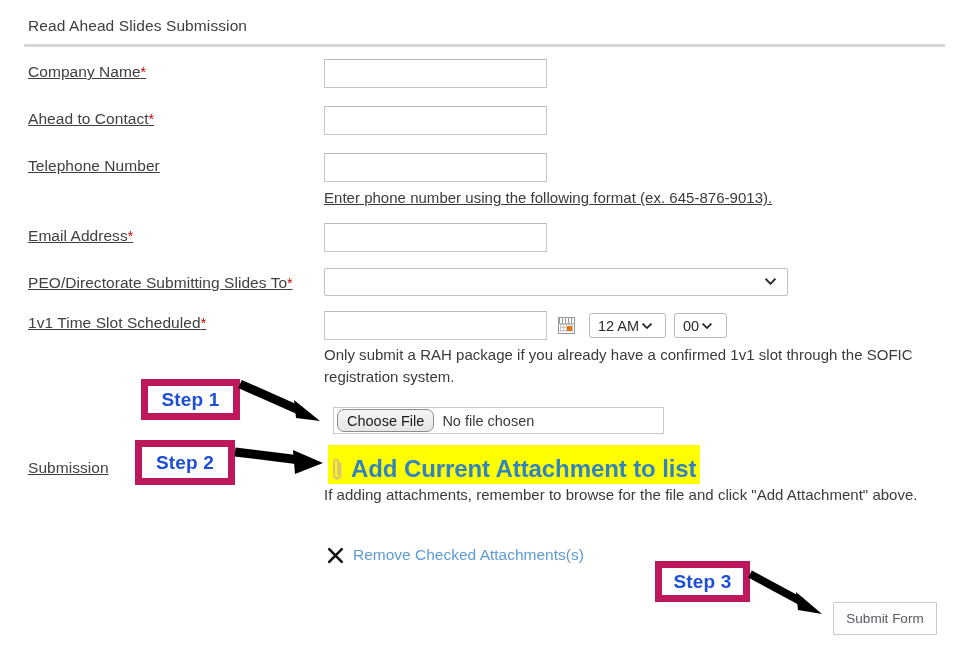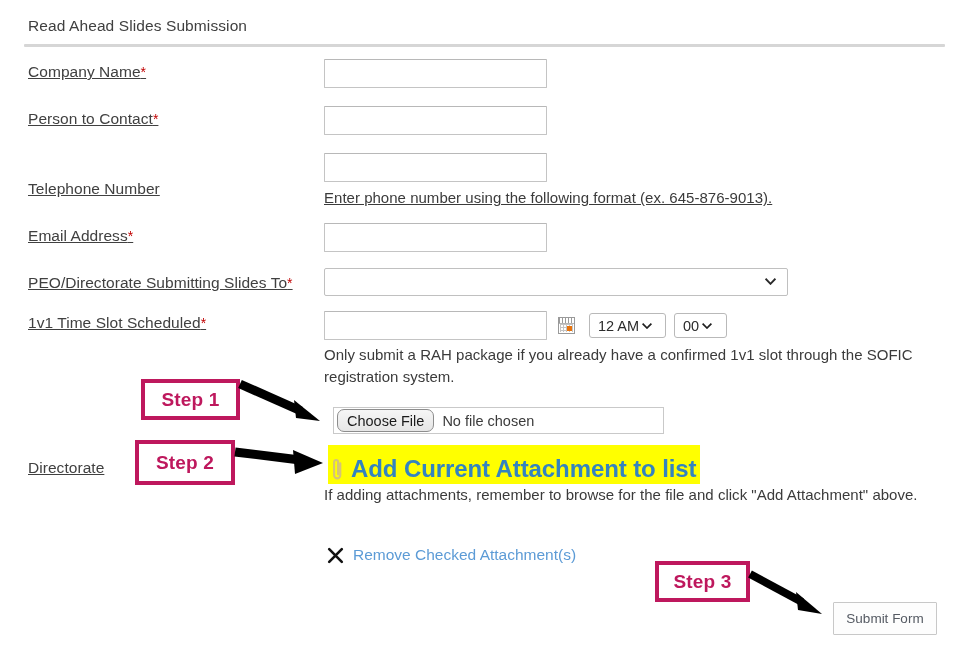--- a/index.html
+++ b/index.html
@@ -226,28 +226,28 @@
     align-items: center;
     justify-content: center;
     font-size: 13.5px;
     color: #555a63;
     border-radius: 1px;
   }
 
   
   .step-box {
     position: absolute;
-    border: 4px solid #be185d;
+    border: 7px solid #be185d;
     background: #ffffff;
     display: flex;
     align-items: center;
     justify-content: center;
     font-size: 19px;
     font-weight: bold;
-    color: #be185d;
+    color: #1d4ed8;
     letter-spacing: .2px;
     box-sizing: border-box;
   }
   #step1-box { left: 141px; top: 379px; width: 99px; height: 41px; }
   #step2-box { left: 135px; top: 440px; width: 100px; height: 45px; }
   #step3-box { left: 655px; top: 561px; width: 95px; height: 41px; }
 
   .arrow-svg {
     position: absolute;
     display: block;
@@ -257,26 +257,26 @@
   #step2-arrow { left: 233px; top: 447px; }
   #step3-arrow { left: 748px; top: 570px; }
 </style>
 </head>
 <body>
 
 <div id="form-title">Read Ahead Slides Submission</div>
 <div id="title-divider"></div>
 
 <div class="field-label" style="left:28px; top:63px;"><span>Company Name</span><span class="req">*</span></div>
-<div class="field-label" style="left:28px; top:110px;"><span>Person to Contact</span><span class="req">*</span></div>
-<div class="field-label" style="left:28px; top:157px;margin-top:23px;"><span>Telephone Number</span><span class="req"></span></div>
+<div class="field-label" style="left:28px; top:110px;"><span>Ahead to Contact</span><span class="req">*</span></div>
+<div class="field-label" style="left:28px; top:157px;"><span>Telephone Number</span><span class="req"></span></div>
 <div class="field-label" style="left:28px; top:227px;"><span>Email Address</span><span class="req">*</span></div>
 <div class="field-label" style="left:28px; top:274px;"><span>PEO/Directorate Submitting Slides To</span><span class="req">*</span></div>
 <div class="field-label" style="left:28px; top:314px;"><span>1v1 Time Slot Scheduled</span><span class="req">*</span></div>
-<div class="field-label" style="left:28px; top:459px;"><span>Directorate</span><span class="req"></span></div>
+<div class="field-label" style="left:28px; top:459px;"><span>Submission</span><span class="req"></span></div>
 
 <input class="text-input" style="top: 59px;" value="">
 <input class="text-input" style="top: 106px;" value="">
 <input class="text-input" style="top: 153px;" value="">
 <input class="text-input" style="top: 223px;" value="">
 <input class="text-input" style="top: 311px;" value="">
 
 <div class="helper-text" style="top:187px; width:620px;text-decoration:underline;">Enter phone number using the following format (ex. 645-876-9013).</div>
 <div class="helper-text" style="top:344px; width:620px;">Only submit a RAH package if you already have a confirmed 1v1 slot through the SOFIC registration system.</div>
 <div class="helper-text" style="top:484px; width:625px;">If adding attachments, remember to browse for the file and click "Add Attachment" above.</div>
@@ -318,21 +318,21 @@
   <svg id="paperclip-icon" width="13" height="25" viewBox="0 0 13 25">
     <path d="M9.3 6.2 V18.3 a3.1 3.1 0 0 1 -6.2 0 V5.0 a2.0 2.0 0 0 1 4.0 0 V17.4" fill="none" stroke="#d6c27a" stroke-width="2.1" stroke-linecap="round"></path>
   </svg>
   <span id="add-attachment-link">Add Current Attachment to list</span>
 </div>
 
 <div id="remove-row">
   <svg id="remove-x-icon" width="17" height="17" viewBox="0 0 17 17">
     <path d="M2.2 2.2 L14.8 14.8 M14.8 2.2 L2.2 14.8" stroke="#121212" stroke-width="2.6" stroke-linecap="round"></path>
   </svg>
-  <span id="remove-link">Remove Checked Attachment(s)</span>
+  <span id="remove-link">Remove Checked Attachments(s)</span>
 </div>
 
 <div id="submit-button">Submit Form</div>
 
 <div id="step1-box" class="step-box">Step 1</div>
 <svg id="step1-arrow" class="arrow-svg" width="92" height="48" viewBox="0 0 92 48">
   <path d="M2 4 L63 31" stroke="#000" stroke-width="9" stroke-linecap="butt"></path>
   <path d="M82 41 L56 20 L58 38 Z" fill="#000"></path>
 </svg>
 

